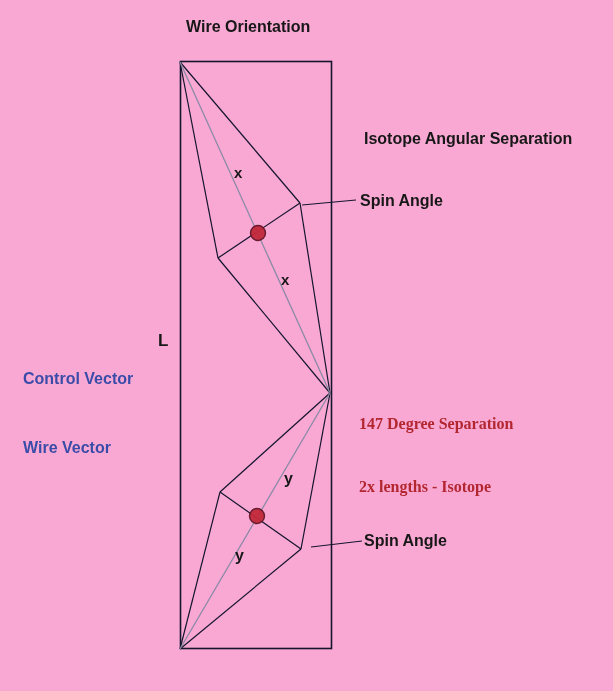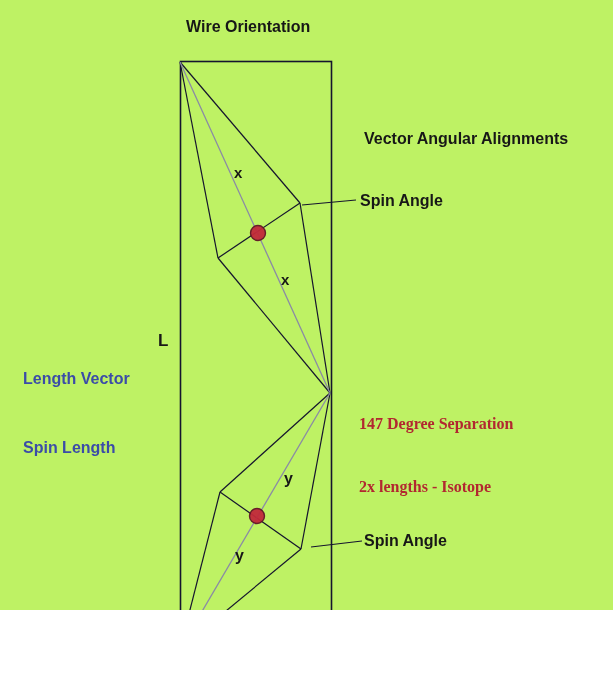--- a/index.html
+++ b/index.html
@@ -1,19 +1,19 @@
 <!DOCTYPE html>
 <html><head>
 <meta charset="utf-8">
 <style>
   html,body{margin:0;padding:0;background:#ffffff;}
   .stage{
     position:relative;
-    width:613px;height:610px;
-    background:#bef264;
+    width:613px;height:691px;
+    background:#f9a8d4;
     font-family:"Liberation Sans", sans-serif;
     overflow:hidden;
   }
   .stage svg{position:absolute;left:0;top:0;}
   .lbl{
     position:absolute;
     font-weight:bold;
     color:#171717;
     font-size:16px;
     line-height:16px;
@@ -63,28 +63,28 @@
 
     <line x1="302" y1="205" x2="356" y2="200" stroke="#15152e" stroke-width="1.2"></line>
     <line x1="311" y1="547" x2="362" y2="541" stroke="#15152e" stroke-width="1.2"></line>
 
     <circle cx="258" cy="233" r="7.5" fill="#c2293a" stroke="#611426" stroke-width="1.4" opacity="0.95"></circle>
     <circle cx="257" cy="516" r="7.5" fill="#c2293a" stroke="#611426" stroke-width="1.4" opacity="0.95"></circle>
   </svg>
 
   <div class="lbl title">Wire Orientation</div>
 
-  <div class="lbl isotope">Vector Angular Alignments</div>
+  <div class="lbl isotope">Isotope Angular Separation</div>
 
   <div class="lbl spin-top">Spin Angle</div>
   <div class="lbl spin-bottom">Spin Angle</div>
 
   <div class="lbl control">
-    <div>Length Vector</div>
-    <div>Spin Length</div>
+    <div>Control Vector</div>
+    <div>Wire Vector</div>
   </div>
 
   <div class="lbl lsym">L</div>
 
   <div class="lbl rednote">
     <div>147 Degree Separation</div>
     <div>2x lengths - Isotope</div>
   </div>
 
   <div class="lbl seg x1">x</div>

